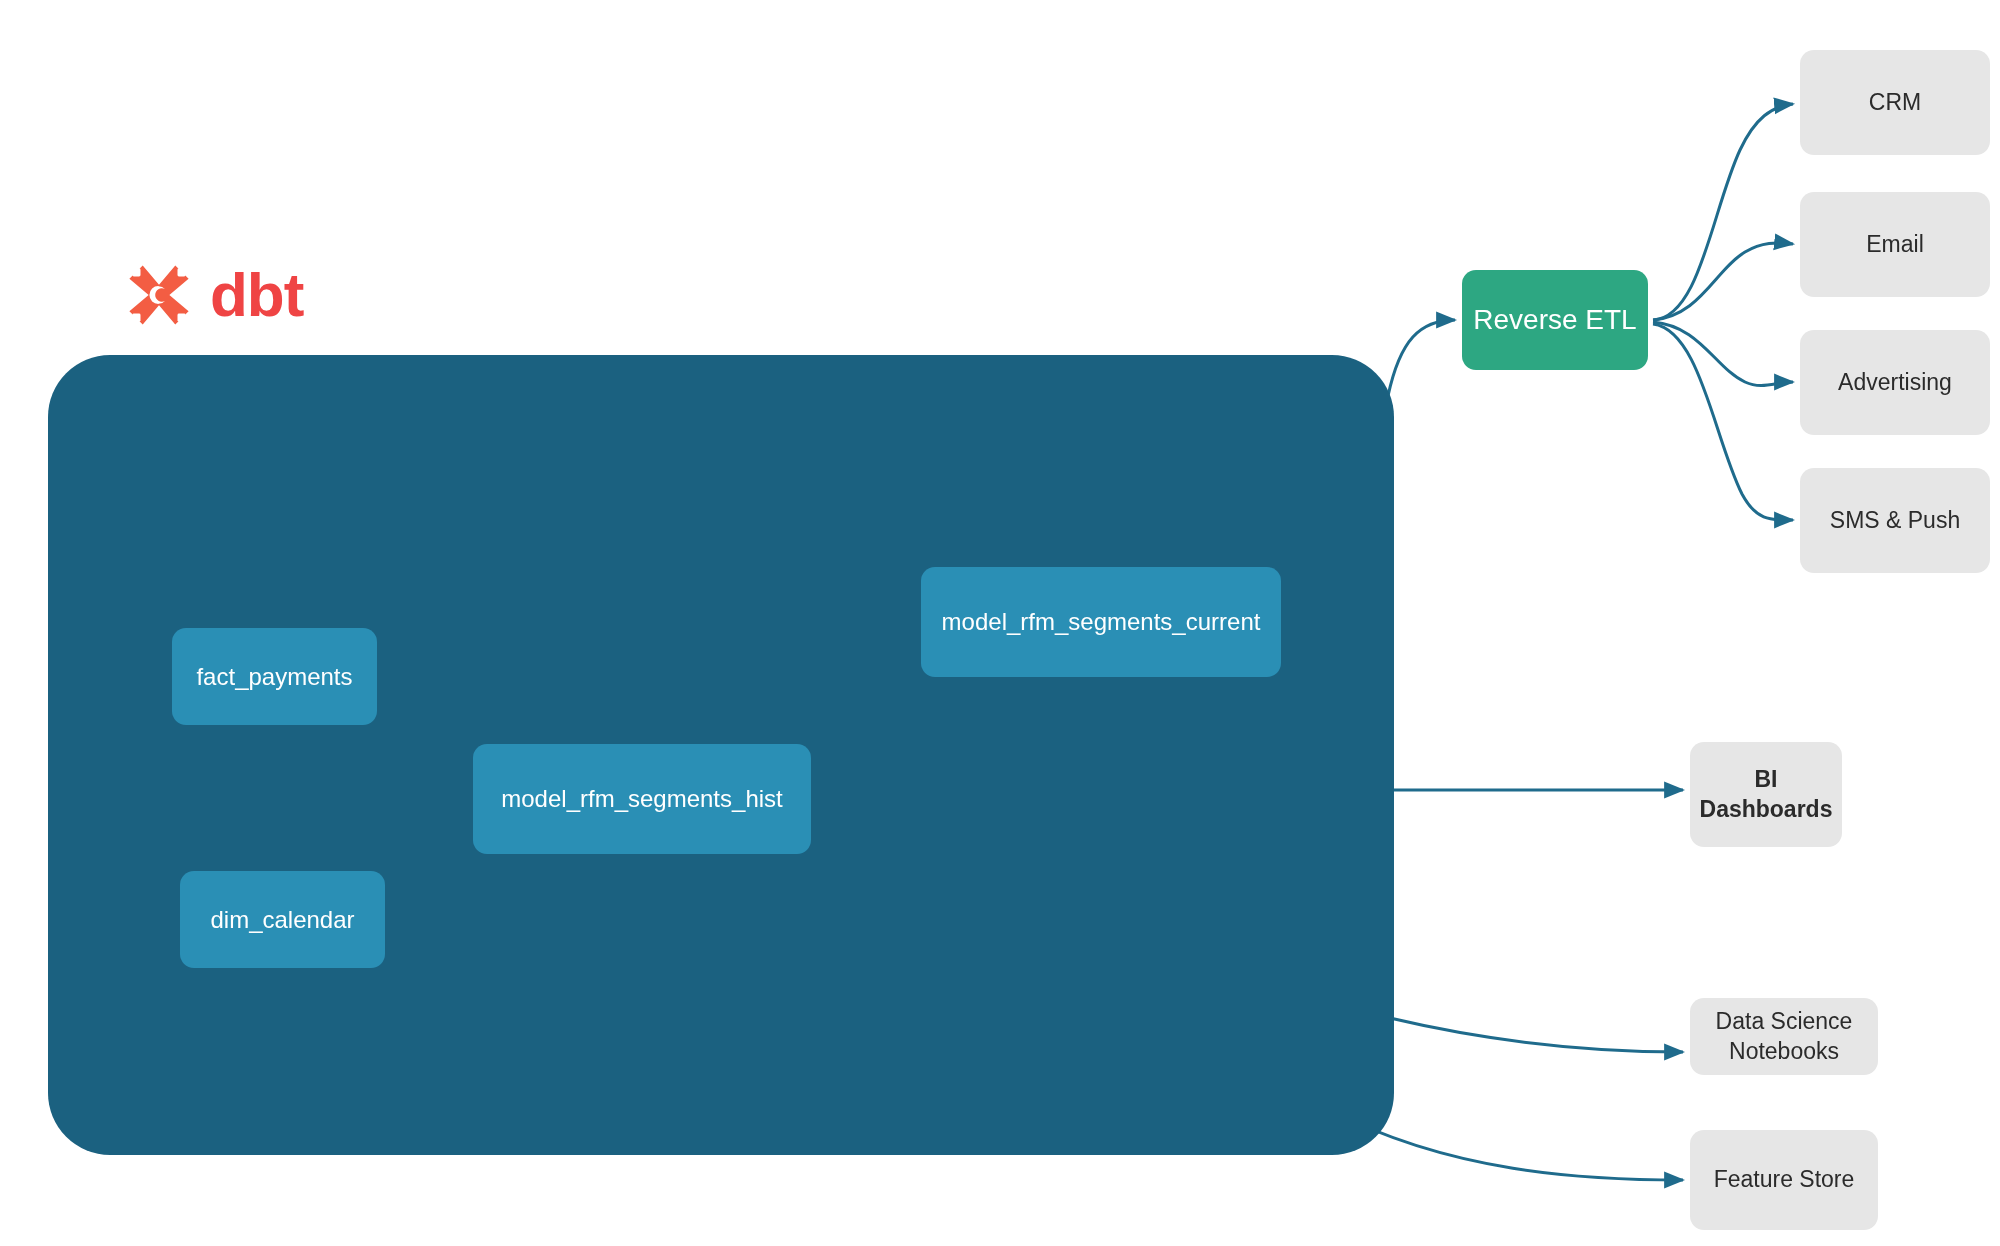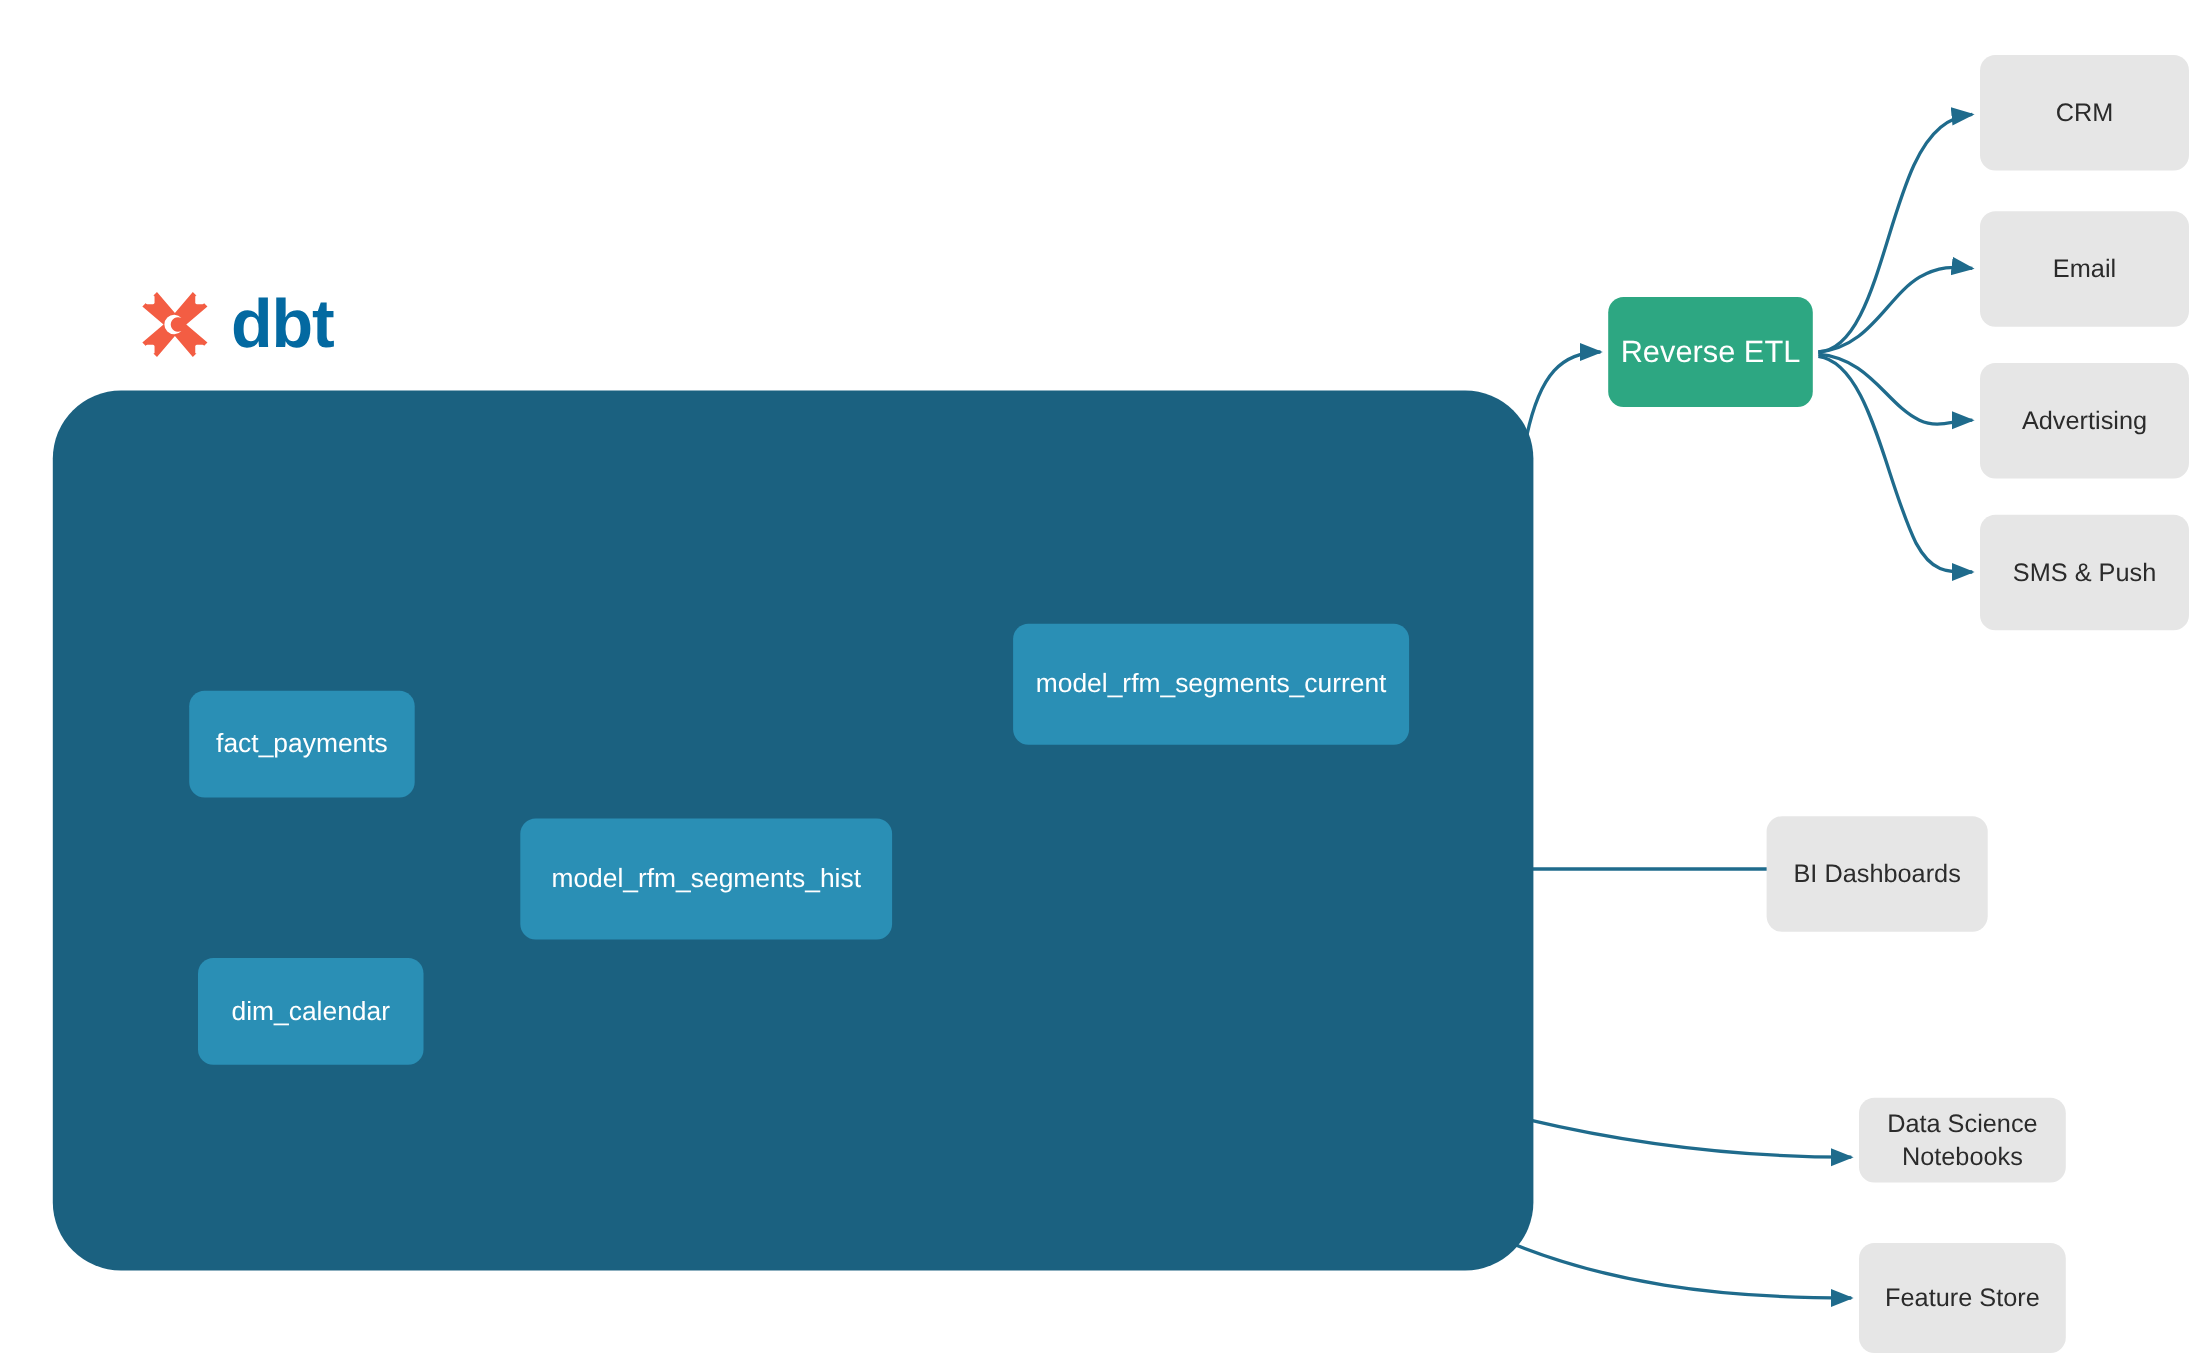--- a/index.html
+++ b/index.html
@@ -39,21 +39,21 @@
     gap: 14px;
   }
   #brand-mark {
     width: 74px;
     height: 74px;
     display: block;
   }
   #brand-text {
     font-size: 62px;
     font-weight: bold;
-    color: #0369a1;
+    color: #ef4444;
     letter-spacing: -1px;
     line-height: 1;
   }
 
   
   #warehouse {
     position: absolute;
     left: 48px;
     top: 355px;
     width: 1346px;
@@ -111,21 +111,21 @@
     justify-content: center;
     text-align: center;
     line-height: 1.3;
     box-sizing: border-box;
     padding: 12px 10px;
   }
   #dest-crm         { left: 1800px; top: 50px;  width: 190px; height: 105px; }
   #dest-email       { left: 1800px; top: 192px; width: 190px; height: 105px; }
   #dest-advertising { left: 1800px; top: 330px; width: 190px; height: 105px; }
   #dest-sms-push    { left: 1800px; top: 468px; width: 190px; height: 105px; }
-  #dest-bi          { left: 1606px; top: 742px; width: 201px; height: 105px; }
+  #dest-bi          { left: 1690px; top: 742px; width: 152px; height: 105px; font-weight: bold; }
   #dest-ds          { left: 1690px; top: 998px; width: 188px; height: 77px; }
   #dest-feature     { left: 1690px; top: 1130px; width: 188px; height: 100px; }
 </style>
 </head>
 <body>
 
 <div id="canvas">
 
   <svg id="edges" viewBox="0 0 2000 1246" xmlns="http://www.w3.org/2000/svg">
     <defs>

